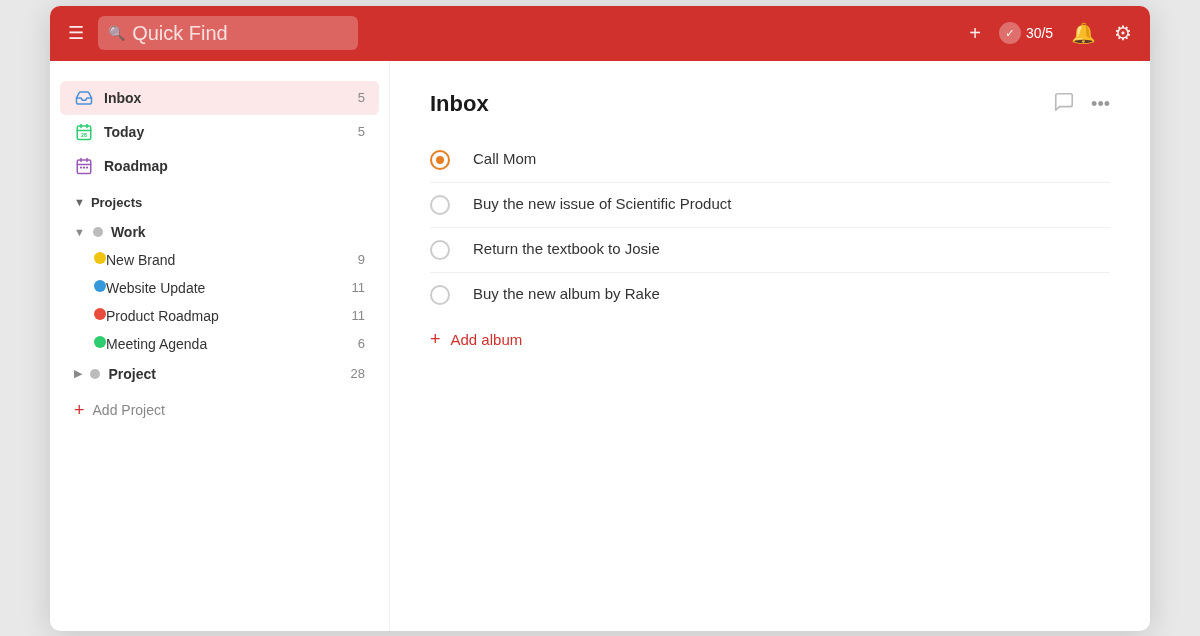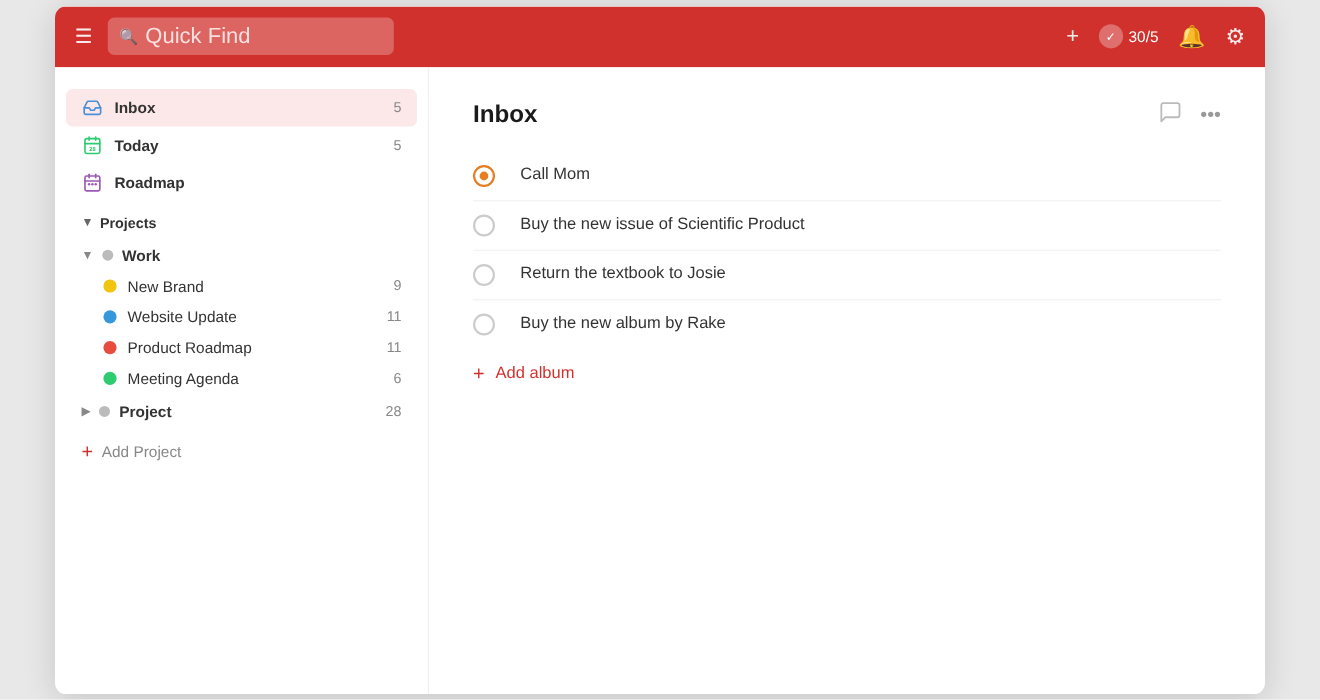--- a/index.html
+++ b/index.html
@@ -166,22 +166,20 @@
       border-radius: 50%;
     }
     .project-chevron { font-size: 11px; color: #888; }
     .project-name { font-weight: 600; }
     .project-count { margin-left: auto; color: #888; font-size: 13px; }
     .sub-projects {
       padding-left: 20px;
     }
     .sub-project-item {
       display: flex;
-      align-items: center;
-      gap: 10px;
       padding: 6px 14px;
       font-size: 14px;
       color: #333;
       cursor: pointer;
       border-radius: 6px;
     }
     .sub-dot {
       width: 12px;
       height: 12px;
       border-radius: 50%;

